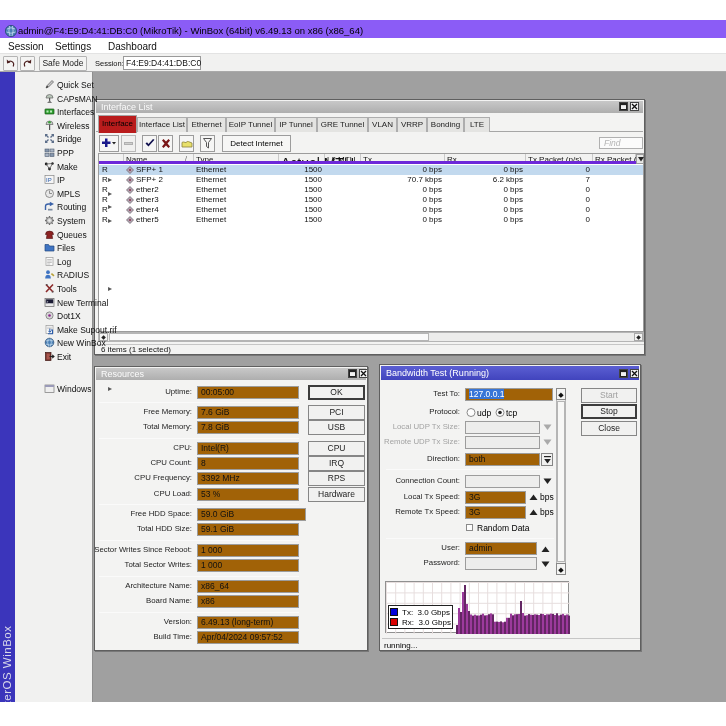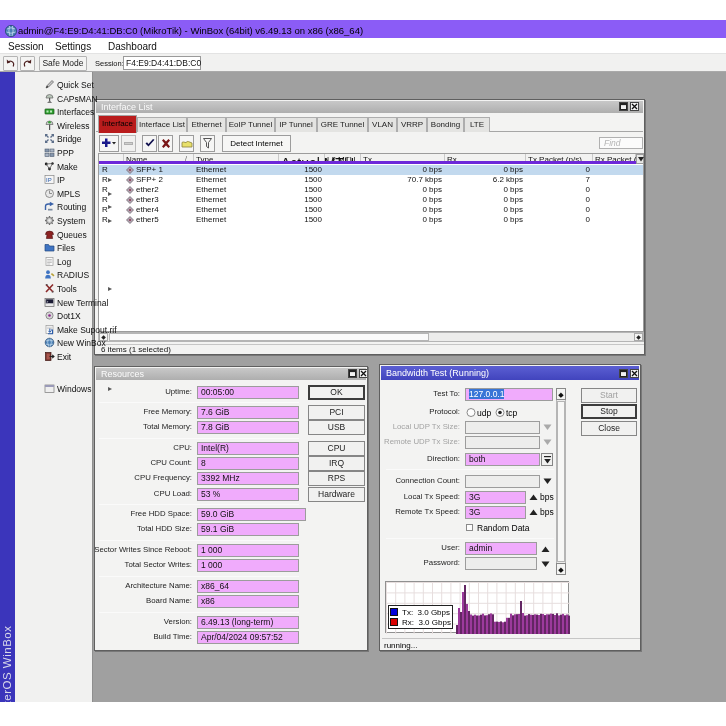--- a/index.html
+++ b/index.html
@@ -27,21 +27,21 @@
 .sbitem .tx { position:absolute; left:19px; top:2px; white-space:nowrap; }
 .sbitem .ar { position:absolute; right:4px; top:2px; font-size:8px; color:#555; }
 
 .win { position:absolute; background:#f3f3f2; overflow:hidden; border:1px solid #5f5f5f; box-shadow:1px 1px 0 rgba(0,0,0,0.25); }
 .wtitle { position:absolute; left:1px; top:1px; right:1px; height:12px; background:linear-gradient(#c8c8c8,#aeaeae); color:#fbfbfb; font-size:9px; line-height:12px; padding-left:5px; }
 .wtitle.active { background:linear-gradient(#5b5fd3,#4144bd); color:#fff; }
 .wbtn { position:absolute; top:1.5px; width:9px; height:9px; background:#f2f2f2; border:1px solid #444; }
 .wbtn svg { position:absolute; left:0; top:0; }
 
 .flabel { position:absolute; font-size:7.8px; color:#222; text-align:right; white-space:nowrap; }
-.ffield { position:absolute; height:13px; background:#f0abfc; border:1px solid #9c9c9c; font-size:8.5px; color:#111; line-height:11px; padding-left:3px; white-space:nowrap; }
+.ffield { position:absolute; height:13px; background:#a16207; border:1px solid #9c9c9c; font-size:8.5px; color:#111; line-height:11px; padding-left:3px; white-space:nowrap; }
 .ffield.dis { background:#ededec; }
 .fsep { position:absolute; height:1px; background:#cfcfcf; border-bottom:1px solid #fafafa; }
 .wbutton { position:absolute; height:15px; background:#f1f1f0; border:1px solid #868686; font-size:8.5px; color:#222; text-align:center; }
 .wbutton.def { border:2px solid #3c3c3c; }
 .wbutton.dis { color:#9f9f9f; }
 </style>
 </head>
 <body>
 <div id="app">
 

